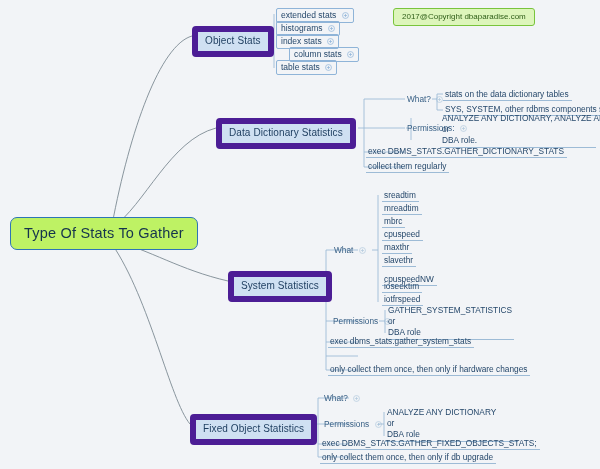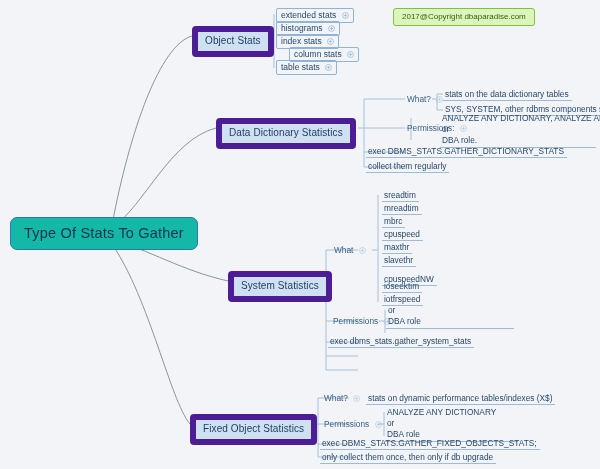--- a/index.html
+++ b/index.html
@@ -28,21 +28,21 @@
     height: 469px;
     pointer-events: none;
   }
   .node {
     position: absolute;
     box-sizing: border-box;
     white-space: nowrap;
   }
   
   .root {
-    background: #14b8a6;
+    background: #bef264;
     border: 1px solid #2e74b5;
     border-radius: 7px;
     color: #15334d;
     font-size: 14.5px;
     padding: 7px 13px 8px 13px;
     letter-spacing: .2px;
   }
   
   .branch {
     background: #cfe0f2;
@@ -316,43 +316,44 @@
   <div class="node label" style="left:331px; top:316px;">
     <span>Permissions</span>
     <span class="plusicon">
       <svg width="7" height="7" viewBox="0 0 8 8">
           <circle cx="4" cy="4" r="3.4" fill="none" stroke="#9dbbd6" stroke-width="0.8"></circle>
           <path d="M4 2.1 L4 5.9 M2.1 4 L5.9 4" stroke="#9dbbd6" stroke-width="0.8"></path>
         </svg>
     </span>
   </div>
   <div class="multi" style="left:386px; top:305px; width:128px;">
+    <div class="plain">GATHER_SYSTEM_STATISTICS</div>
     <div class="plain">or</div>
     <div class="plain">DBA role</div>
   </div>
 
   <div class="node leaf" style="left:328px; top:336px;">
     <span>exec dbms_stats.gather_system_stats</span>
   </div>
+  <div class="node leaf" style="left:328px; top:364px;">
+    <span>only collect them once, then only if hardware changes</span>
+  </div>
 
   <div class="node branch" style="left:190px; top:414px;">
     <span>Fixed Object Statistics</span>
   </div>
 
   <div class="node label" style="left:322px; top:393px;">
     <span>What?</span>
     <span class="plusicon">
       <svg width="7" height="7" viewBox="0 0 8 8">
           <circle cx="4" cy="4" r="3.4" fill="none" stroke="#9dbbd6" stroke-width="0.8"></circle>
           <path d="M4 2.1 L4 5.9 M2.1 4 L5.9 4" stroke="#9dbbd6" stroke-width="0.8"></path>
         </svg>
     </span>
-  </div>
-  <div class="node leaf" style="left:366px; top:393px;">
-    <span>stats on dynamic performance tables/indexes (X$)</span>
   </div>
 
   <div class="node label" style="left:322px; top:419px;">
     <span>Permissions</span>
     <span class="plusicon">
       <svg width="7" height="7" viewBox="0 0 8 8">
           <circle cx="4" cy="4" r="3.4" fill="none" stroke="#9dbbd6" stroke-width="0.8"></circle>
           <path d="M4 2.1 L4 5.9 M2.1 4 L5.9 4" stroke="#9dbbd6" stroke-width="0.8"></path>
         </svg>
     </span>

